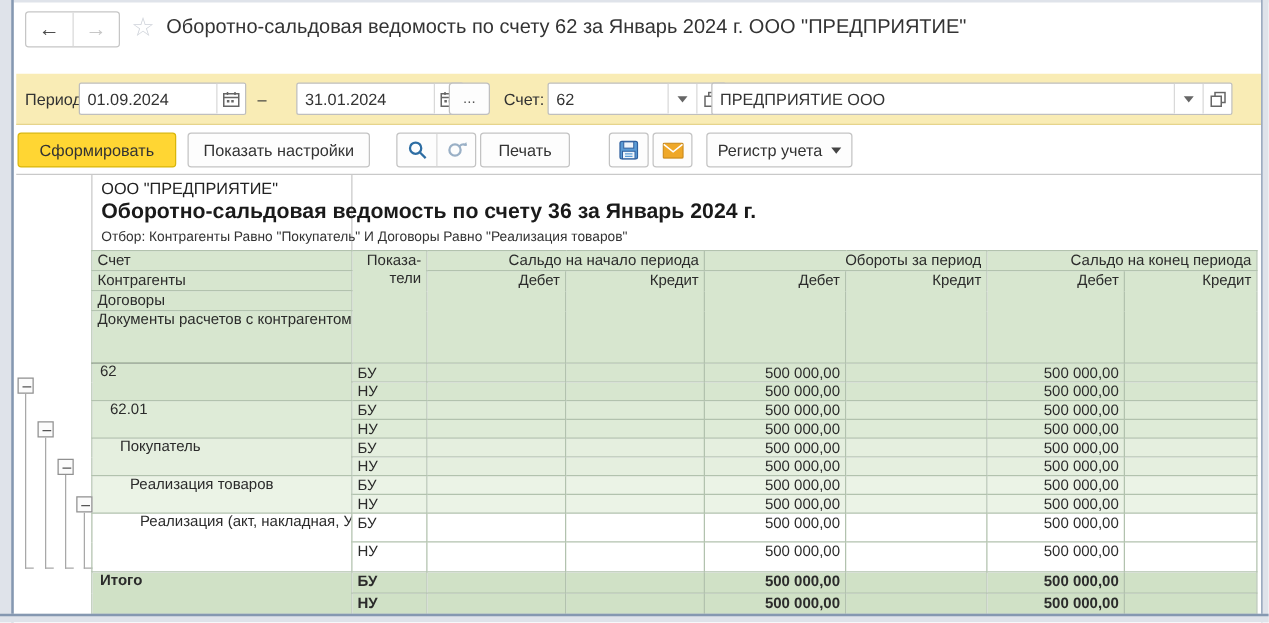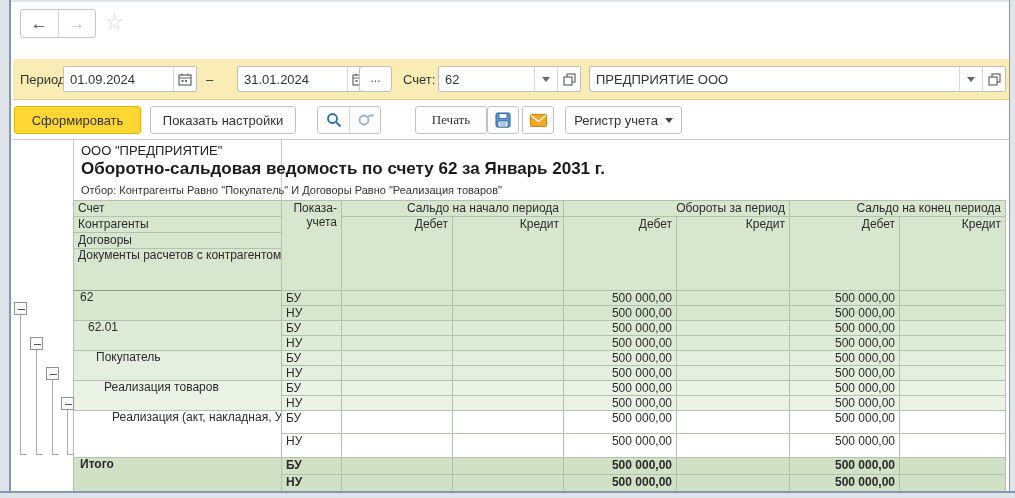--- a/index.html
+++ b/index.html
@@ -81,20 +81,21 @@
 <div class="topbar">
   <div class="navgroup">
     <div class="navbtn back">
       <span>←</span>
     </div>
     <div class="navbtn fwd">
       <span>→</span>
     </div>
   </div>
   <div class="star">☆</div>
+  <div class="page-title">Оборотно-сальдовая ведомость по счету 62 за Январь 2024 г. ООО "ПРЕДПРИЯТИЕ"</div>
 </div>
 
 <div class="filterbar">
   <span class="flabel" style="left:7px;">Период:</span>
   <div class="fld" style="left:50px; width:134px;">
     <span class="txt">01.09.2024</span>
     <span class="seg">
       <svg width="14" height="13" viewBox="0 0 14 13">
         <rect x="1" y="2" width="12" height="10" fill="none" stroke="#666" stroke-width="1.2"></rect>
         <line x1="1" y1="5" x2="13" y2="5" stroke="#666" stroke-width="1.2"></line>
@@ -126,21 +127,21 @@
     <span class="seg">
         <span class="caret"></span>
       </span>
     <span class="seg">
       <svg width="13" height="13" viewBox="0 0 13 13">
         <rect x="4" y="1" width="8" height="8" fill="none" stroke="#666" stroke-width="1.2"></rect>
         <rect x="1" y="4" width="8" height="8" fill="#fff" stroke="#666" stroke-width="1.2"></rect>
       </svg>
     </span>
   </div>
-  <div class="fld" style="left:576px; width:417px;">
+  <div class="fld" style="left:556px; width:417px;">
     <span class="txt">ПРЕДПРИЯТИЕ ООО</span>
     <span class="seg">
         <span class="caret"></span>
       </span>
     <span class="seg">
       <svg width="13" height="13" viewBox="0 0 13 13">
         <rect x="4" y="1" width="8" height="8" fill="none" stroke="#666" stroke-width="1.2"></rect>
         <rect x="1" y="4" width="8" height="8" fill="#fff" stroke="#666" stroke-width="1.2"></rect>
       </svg>
     </span>
@@ -158,21 +159,21 @@
       </svg>
     </div>
     <div class="icon-seg">
       <svg width="17" height="16" viewBox="0 0 17 16">
         <circle cx="7" cy="8" r="4.5" fill="none" stroke="#9ab0c6" stroke-width="1.8"></circle>
         <path d="M10.5 5 Q13 2.5 16 4" fill="none" stroke="#9ab0c6" stroke-width="1.6"></path>
         <path d="M16 1.5 L16.6 4.6 L13.5 4.6 Z" fill="#9ab0c6"></path>
       </svg>
     </div>
   </div>
-  <div class="tbtn" style="left:402px; width:72px;font-family:Liberation Serif, serif;">Печать</div>
+  <div class="tbtn" style="left:371px; width:72px;">Печать</div>
   <div class="tbtn" style="left:474px; width:32px;">
     <svg width="16" height="16" viewBox="0 0 16 16">
       <rect x="1" y="1" width="14" height="14" rx="1.5" fill="#5b9bd5" stroke="#2f5f9e"></rect>
       <rect x="4" y="1.5" width="8" height="5" fill="#eef4fb" stroke="#2f5f9e" stroke-width="0.8"></rect>
       <rect x="3" y="9" width="10" height="6" fill="#eef4fb" stroke="#2f5f9e" stroke-width="0.8"></rect>
       <line x1="5" y1="11" x2="11" y2="11" stroke="#5b9bd5" stroke-width="1"></line>
       <line x1="5" y1="13" x2="11" y2="13" stroke="#5b9bd5" stroke-width="1"></line>
     </svg>
   </div>
   <div class="tbtn" style="left:509px; width:32px;">
@@ -184,21 +185,21 @@
   <div class="tbtn" style="left:552px; width:117px;">
     <span>Регистр учета</span>
     <span class="caret-dn"></span>
   </div>
 </div>
 
 <div class="report">
   <div class="vline-title" style="left:60px; top:0; height:60px;"></div>
   <div class="vline-title" style="left:268px; top:0; height:60px;"></div>
   <div class="r-org">ООО "ПРЕДПРИЯТИЕ"</div>
-  <div class="r-title">Оборотно-сальдовая ведомость по счету 62 за Январь 2031 г.</div>
+  <div class="r-title">Оборотно-сальдовая ведомость по счету 36 за Январь 2024 г.</div>
   <div class="r-filter">Отбор: Контрагенты Равно "Покупатель" И Договоры Равно "Реализация товаров"</div>
 
   <div class="tree-toggle" style="left:1px;  top:162px;">
       <span class="minus"></span>
     </div>
   <div class="tree-toggle" style="left:17px; top:197px;">
       <span class="minus"></span>
     </div>
   <div class="tree-toggle" style="left:33px; top:227px;">
       <span class="minus"></span>
@@ -221,21 +222,21 @@
         <col style="width:113px">
       <col style="width:110px">
         <col style="width:106px">
     </colgroup>
 
     <tbody>
         <tr style="height:16px;">
       <td class="bg-h">Счет</td>
       <td class="bg-h ctr" rowspan="4">
         <span style="display:block">Показа-</span>
-        <span style="display:block">учета</span>
+        <span style="display:block">тели</span>
       </td>
       <td class="bg-h ctr" colspan="2">Сальдо на начало периода</td>
       <td class="bg-h ctr" colspan="2">Обороты за период</td>
       <td class="bg-h ctr" colspan="2">Сальдо на конец периода</td>
     </tr>
     <tr style="height:16px;">
       <td class="bg-h">Контрагенты</td>
       <td class="bg-h ctr" rowspan="3">Дебет</td>
       <td class="bg-h ctr" rowspan="3">Кредит</td>
       <td class="bg-h ctr" rowspan="3">Дебет</td>

